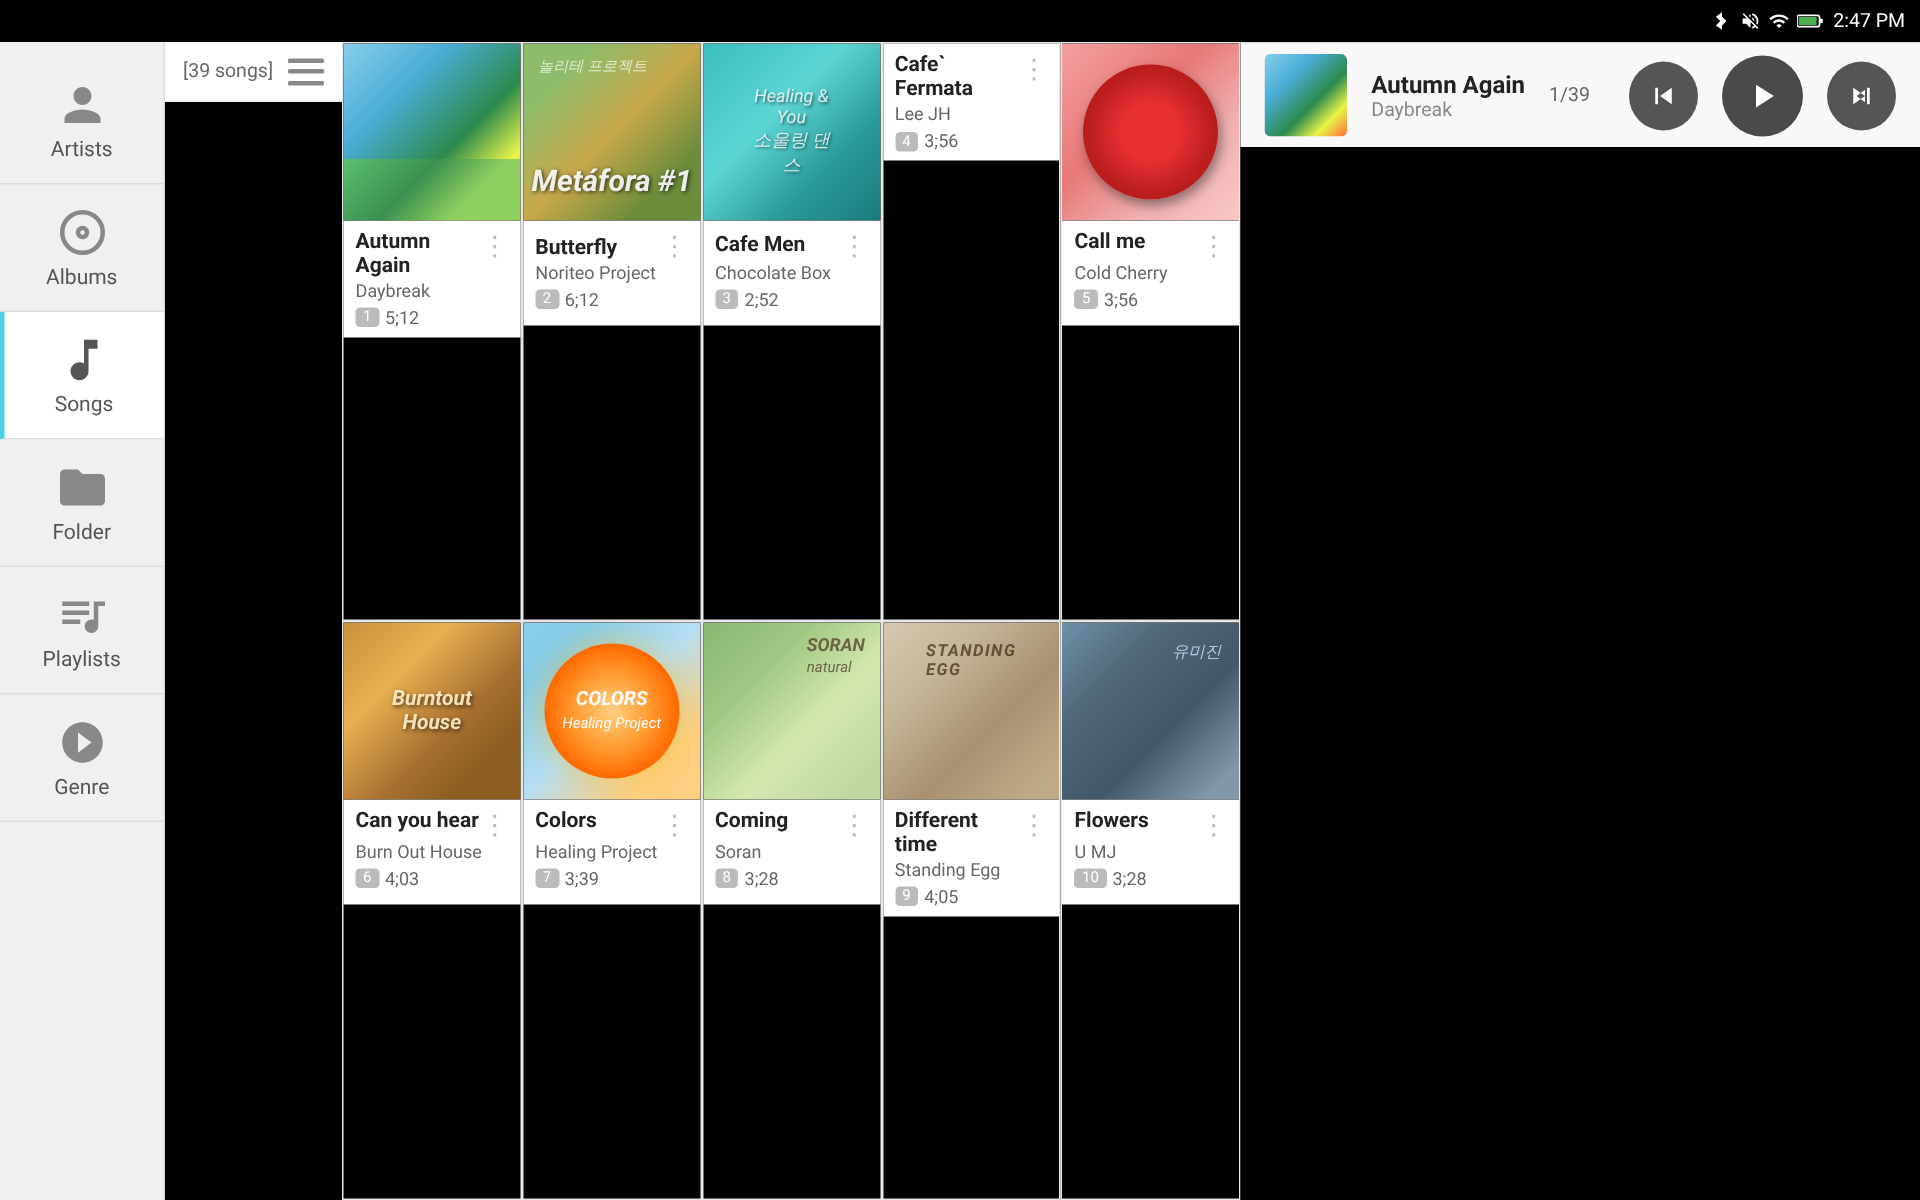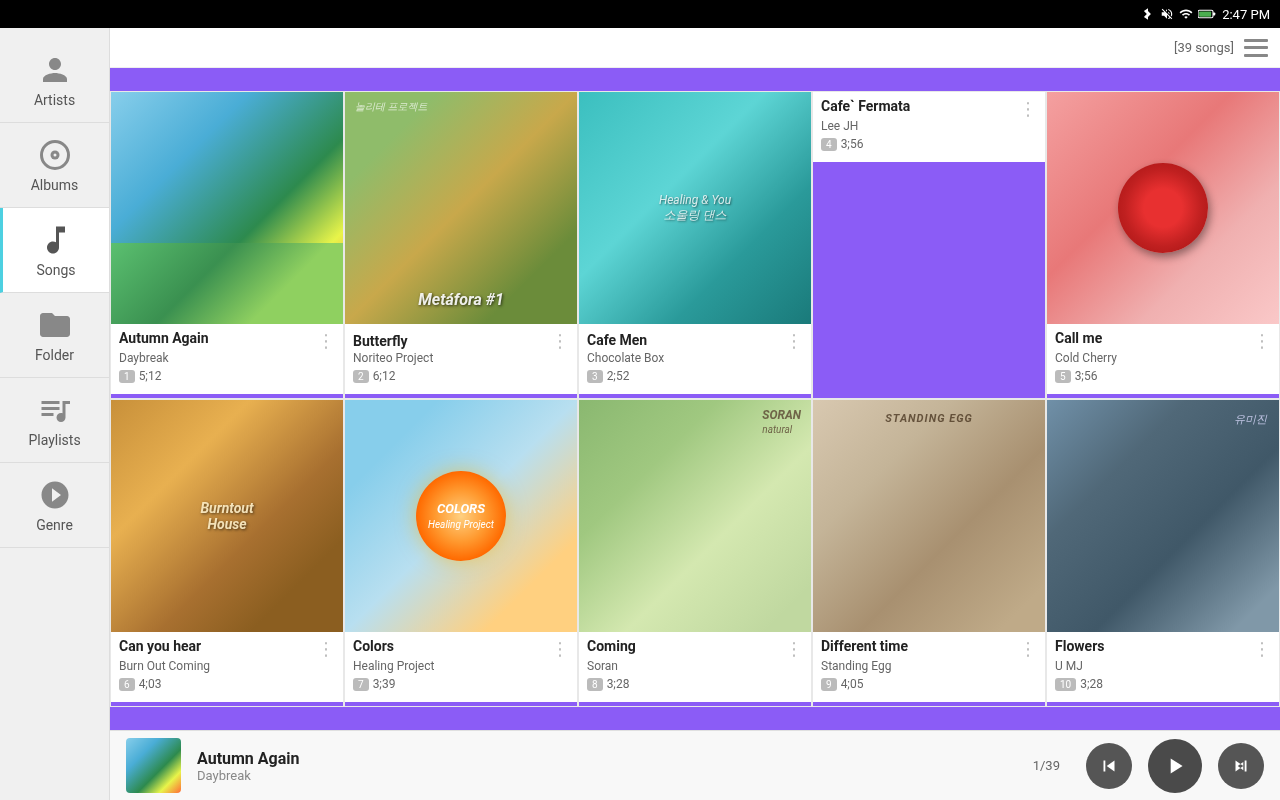--- a/index.html
+++ b/index.html
@@ -54,25 +54,24 @@
       border-left: 3px solid #4dd0e1;
       color: #333;
     }
     .sidebar-item svg { width: 36px; height: 36px; fill: #888; }
     .sidebar-item.active svg { fill: #555; }
     .sidebar-item span { font-size: 14px; color: #555; }
 
     
     .content {
       flex: 1;
-      background: #8b5cf6;
-      display: flex;
-      flex-direction: column;
+      background: #000000;
+      display: flex;
+      flex-direction: row;
       overflow: hidden;
-      gap: 23px;
     }
 
     
     .top-bar {
       height: 40px;
       background: #fff;
       display: flex;
       align-items: center;
       justify-content: flex-end;
       padding: 0 12px;
@@ -296,21 +295,21 @@
             <div class="album-artist">Daybreak</div>
             <div class="album-number">
               <span class="num-badge">1</span>
               <span class="album-duration">5;12</span>
             </div>
           </div>
         </div>
         <div class="album-cell">
           <div class="album-art">
             <div class="album-art-bg art-2" style="position: relative;">
-              <div style="position:absolute;bottom:15px;left:50%;transform:translateX(-50%);color:rgba(255,255,255,0.9);font-size:16px;font-style:italic;font-weight:bold;text-shadow:1px 1px 3px rgba(0,0,0,0.7);white-space:nowrap;margin-top:21px;">Metáfora #1</div>
+              <div style="position:absolute;bottom:15px;left:50%;transform:translateX(-50%);color:rgba(255,255,255,0.9);font-size:20px;font-style:italic;font-weight:bold;text-shadow:1px 1px 3px rgba(0,0,0,0.7);white-space:nowrap;margin-top:21px;">Metáfora #1</div>
               <div style="position:absolute;top:8px;left:10px;color:rgba(255,255,255,0.7);font-size:10px;">놀리테 프로젝트</div>
             </div>
           </div>
           <div class="album-info">
             <div style="display: flex; justify-content: space-between; align-items: flex-end;">
               <div class="album-title">Butterfly</div>
               <div class="more-btn">⋮</div>
             </div>
             <div class="album-artist">Noriteo Project</div>
             <div class="album-number">
@@ -374,21 +373,21 @@
           <div class="album-art">
             <div class="album-art-bg art-6" style="position: relative;">
               <div style="position:absolute;top:50%;left:50%;transform:translate(-50%,-50%);text-align:center;color:rgba(255,240,200,0.9);font-size:14px;font-weight:bold;text-shadow:1px 1px 3px rgba(0,0,0,0.6);">Burntout<br>House</div>
             </div>
           </div>
           <div class="album-info">
             <div style="display: flex; justify-content: space-between; align-items: flex-start;">
               <div class="album-title">Can you hear</div>
               <div class="more-btn">⋮</div>
             </div>
-            <div class="album-artist">Burn Out Coming</div>
+            <div class="album-artist">Burn Out House</div>
             <div class="album-number">
               <span class="num-badge">6</span>
               <span class="album-duration">4;03</span>
             </div>
           </div>
         </div>
         <div class="album-cell">
           <div class="album-art">
             <div class="album-art-bg art-7" style="position: relative;">
               <div style="position:absolute;top:50%;left:50%;transform:translate(-50%,-50%);width:90px;height:90px;border-radius:50%;background:radial-gradient(circle,#ffd080 0%,#ff9a30 40%,#ff6a00 70%);display:flex;align-items:center;justify-content:center;box-shadow:0 0 20px rgba(255,180,0,0.5);">

